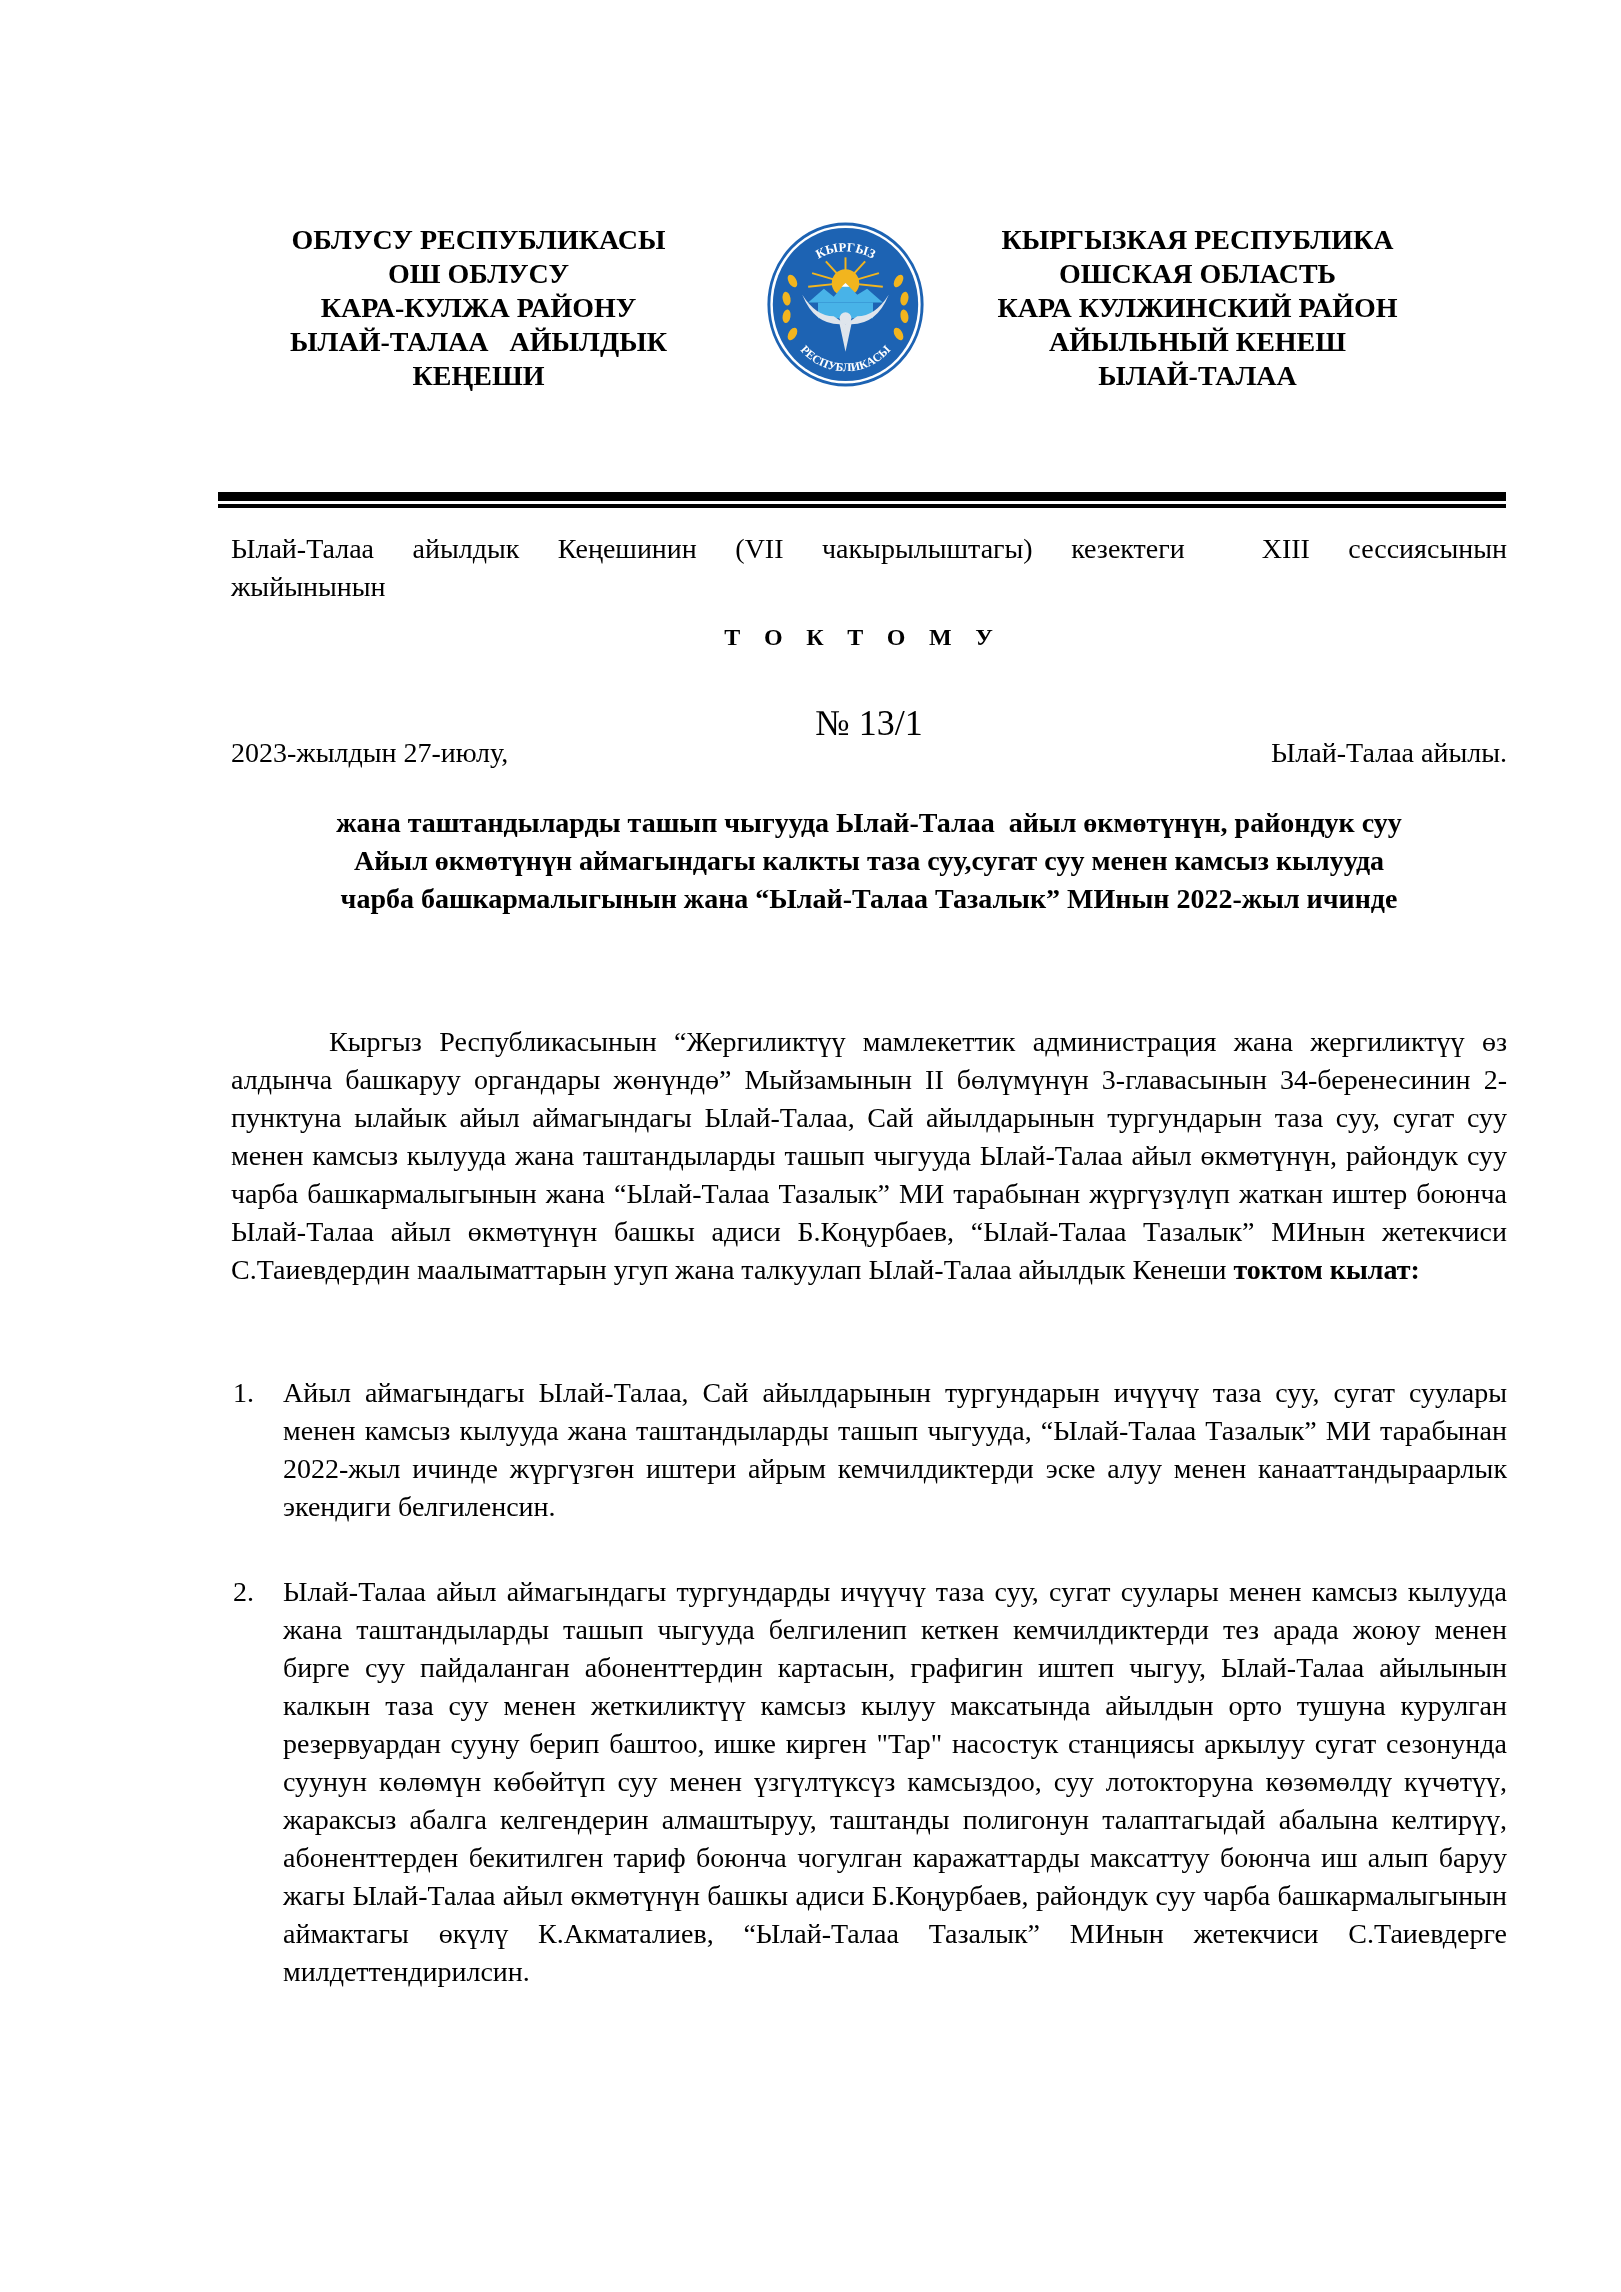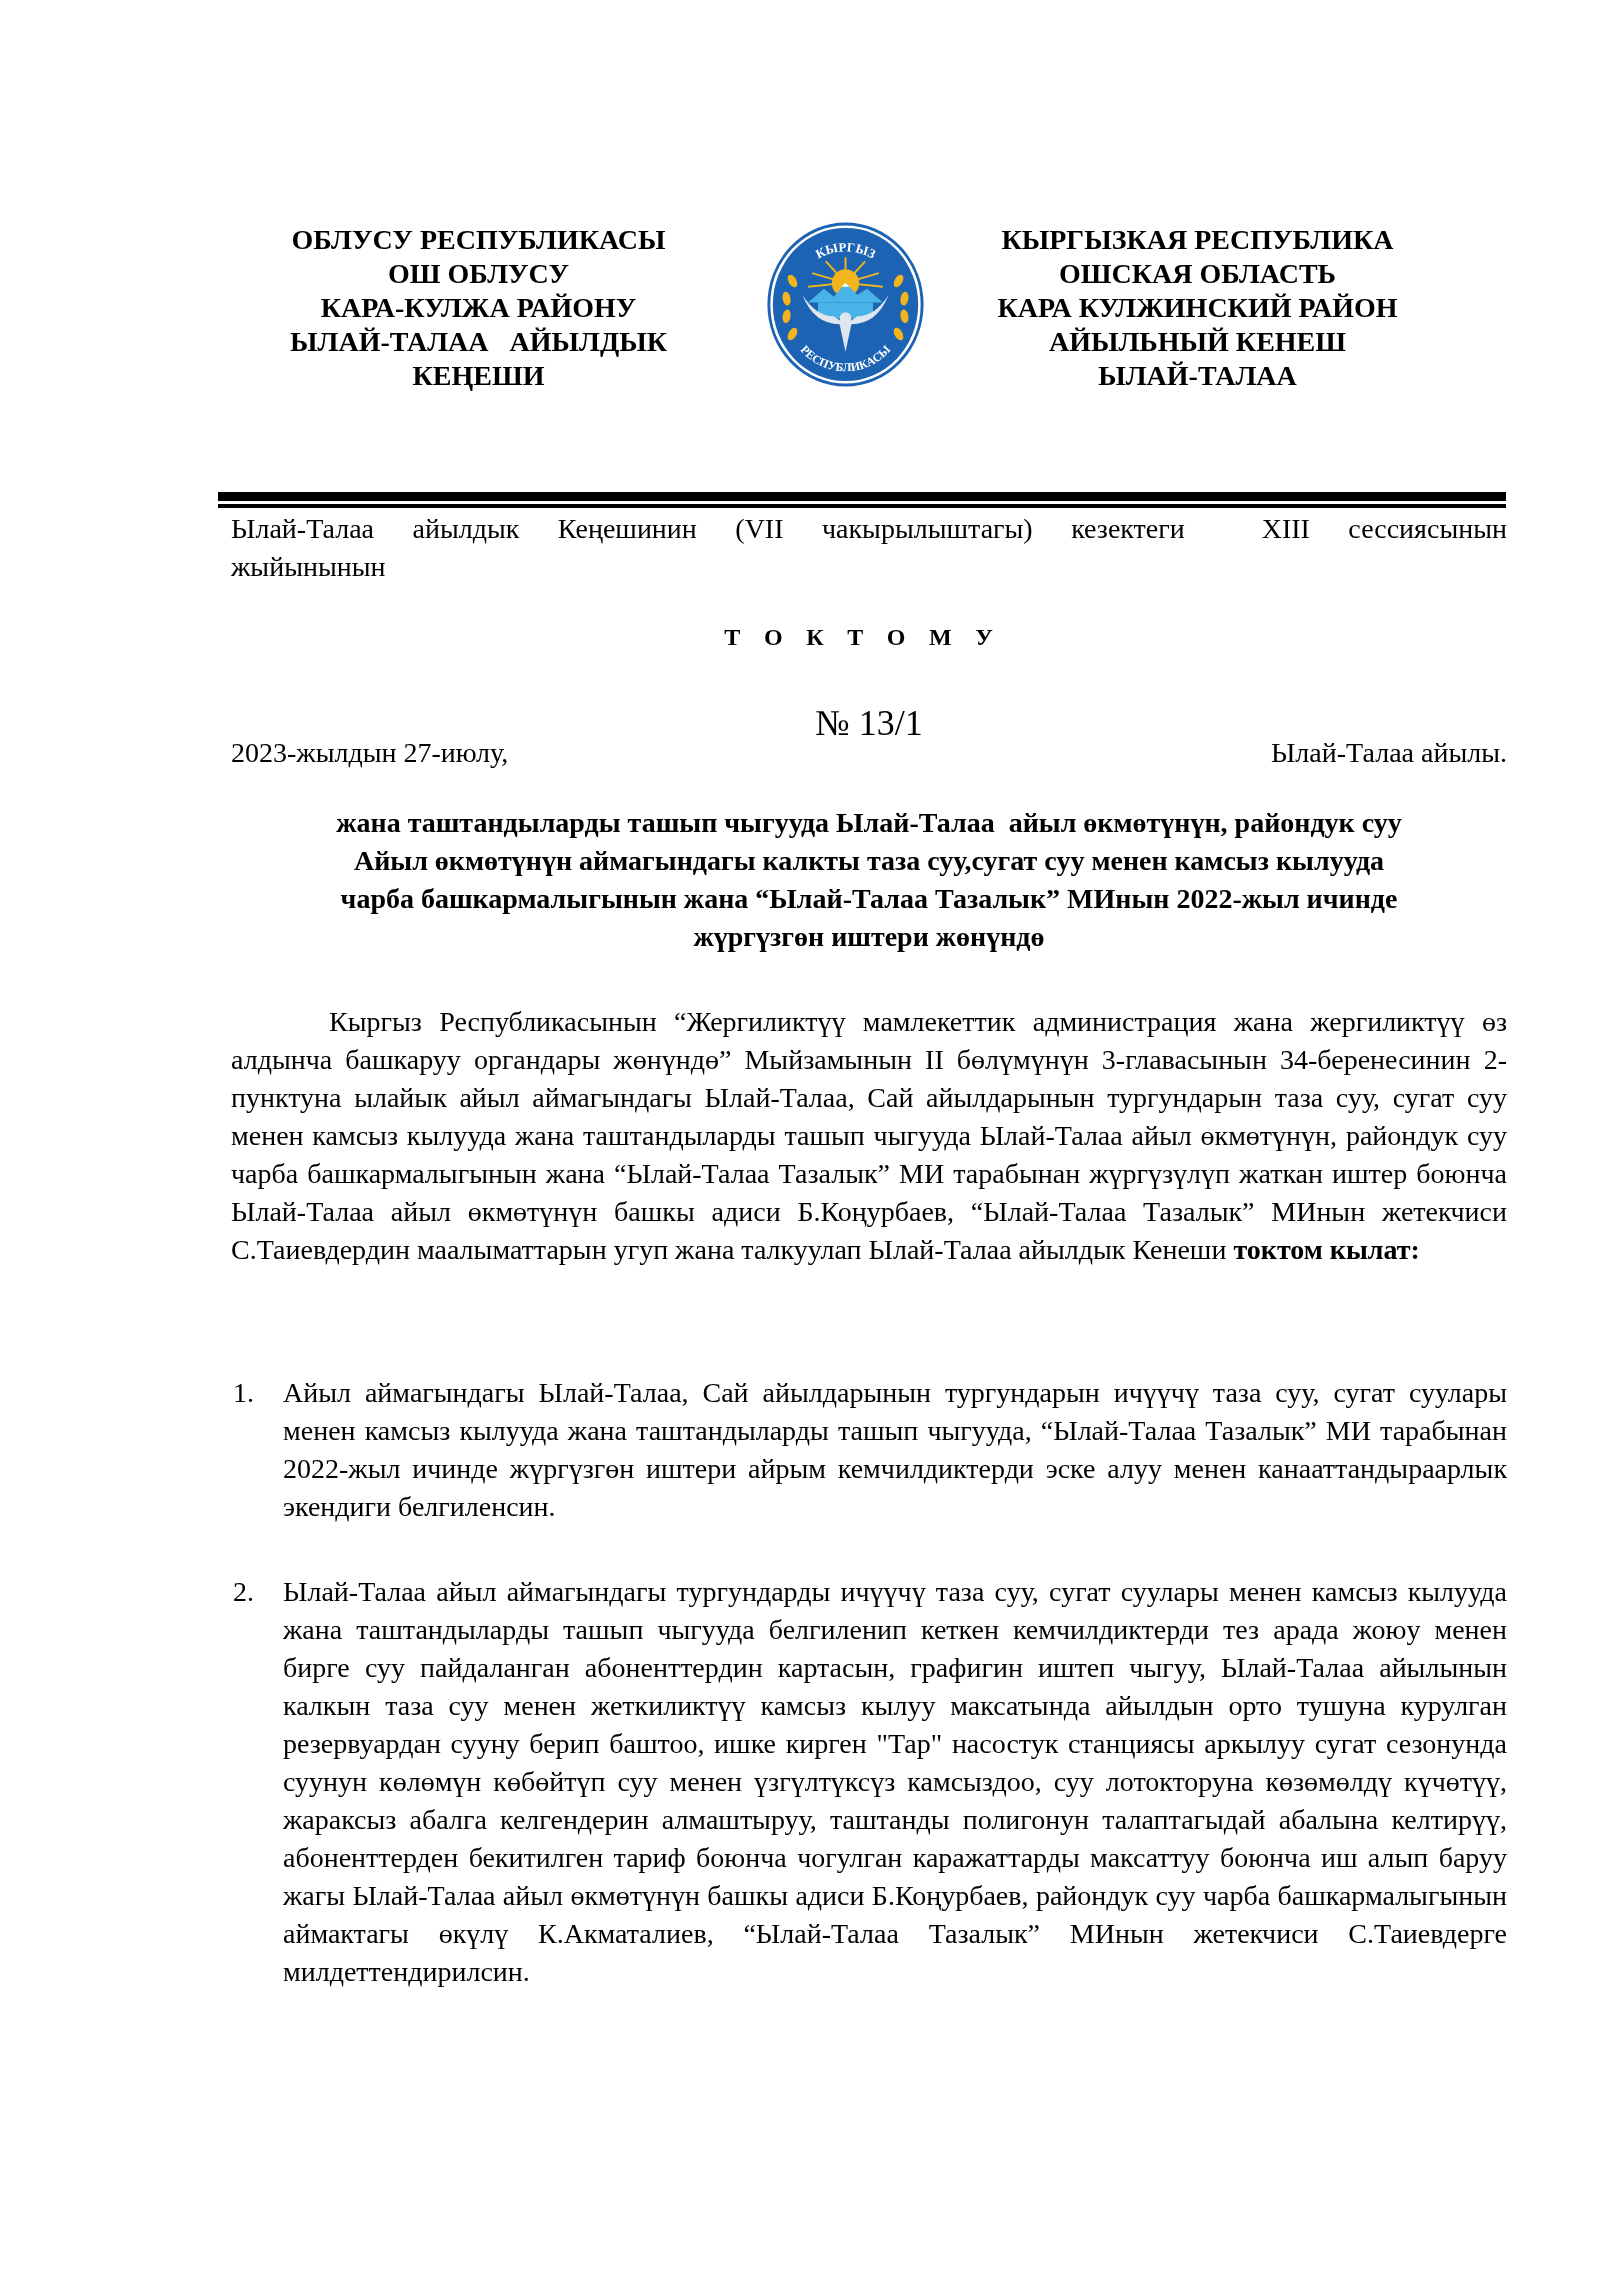--- a/index.html
+++ b/index.html
@@ -12,21 +12,21 @@
     text-align: center; font-weight: bold; font-size: 28px; line-height: 34px;
   }
   .header-col.left { left: 268px; }
   .header-col.right { left: 987px; }
   .header-col div { white-space: nowrap; }
   .emblem { position: absolute; left: 763px; top: 222px; width: 165px; height: 165px; }
   .sep-thick { position: absolute; left: 218px; width: 1288px; top: 492px; height: 8.8px; background: #000; }
   .sep-thin  { position: absolute; left: 218px; width: 1288px; top: 504px; height: 3.9px; background: #000; }
   .text-block {
     position: absolute; left: 231px; width: 1276px;
-    font-size: 28px; line-height: 38px; text-align: justify;
+    font-size: 28px; line-height: 38px; text-align: justify; margin-top: 20px;
   }
   .session { top: 510px; text-align-last: left; }
   .session .l1 { display: block; text-align: justify; text-align-last: justify; }
   .toktomu {
     position: absolute; left: 225px; width: 1276px; top: 624px;
     text-align: center; font-weight: bold; font-size: 24px; letter-spacing: 8.8px;
   }
   .number {
     position: absolute; left: 231px; width: 1276px; top: 702px;
     text-align: center; font-size: 36px;
@@ -128,21 +128,20 @@
 
 <div class="dateline">
   <span>2023-жылдын 27-июлу,</span>
   <span>Ылай-Талаа айылы.</span>
 </div>
 
 <div class="title">
   <div style="white-space:pre;">жана таштандыларды ташып чыгууда Ылай-Талаа  айыл өкмөтүнүн, райондук суу</div>
   <div style="white-space:pre;">Айыл өкмөтүнүн аймагындагы калкты таза суу,сугат суу менен камсыз кылууда</div>
   <div>чарба башкармалыгынын жана “Ылай-Талаа Тазалык” МИнын 2022-жыл ичинде</div>
-  <div>жүргүзгөн иштери жөнүндө</div>
 </div>
 
 <div class="text-block preamble"><span>Кыргыз Республикасынын “Жергиликтүү мамлекеттик администрация жана жергиликтүү өз алдынча башкаруу органдары жөнүндө” Мыйзамынын II бөлүмүнүн 3-главасынын 34-беренесинин 2-пунктуна ылайык айыл аймагындагы Ылай-Талаа, Сай айылдарынын тургундарын таза суу, сугат суу менен камсыз кылууда жана таштандыларды ташып чыгууда Ылай-Талаа  айыл өкмөтүнүн, райондук суу чарба башкармалыгынын жана “Ылай-Талаа Тазалык” МИ тарабынан жүргүзүлүп жаткан иштер боюнча Ылай-Талаа айыл өкмөтүнүн башкы адиси Б.Коңурбаев, “Ылай-Талаа Тазалык” МИнын жетекчиси С.Таиевдердин маалыматтарын угуп жана талкуулап Ылай-Талаа айылдык Кенеши </span><b>токтом кылат:</b></div>
 
 <div class="list item1">
   <div class="list-item">
     <span class="num">1.</span>
     <span>Айыл аймагындагы Ылай-Талаа, Сай айылдарынын тургундарын ичүүчү таза суу, сугат суулары менен камсыз кылууда жана таштандыларды ташып чыгууда, “Ылай-Талаа Тазалык” МИ тарабынан 2022-жыл ичинде жүргүзгөн иштери айрым кемчилдиктерди эске алуу менен канааттандыраарлык экендиги белгиленсин.</span>
   </div>
 </div>

